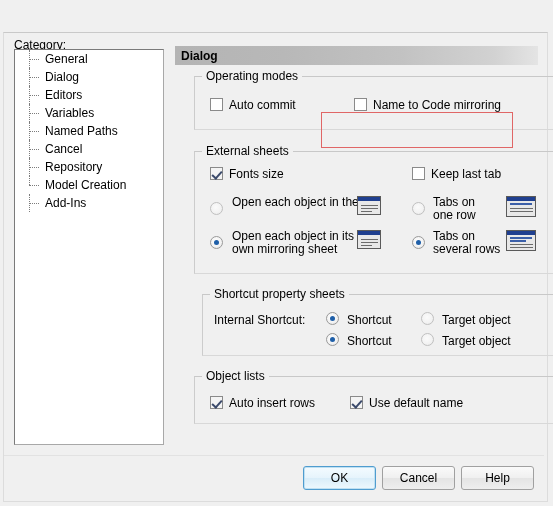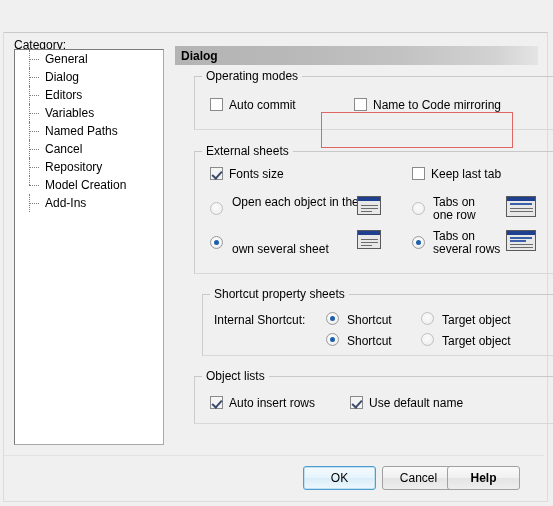--- a/index.html
+++ b/index.html
@@ -335,21 +335,21 @@
     line-height: 22px;
     color: #000000;
   }
   #btn-ok {
     left: 303px;
     border-color: #4f9ccf;
     box-shadow: 0 0 0 1px #bfe0f2 inset;
     background: linear-gradient(to bottom, #f4fbff 0%, #e6f4fc 48%, #d9edf9 52%, #eef8fd 100%);
   }
   #btn-cancel { left: 382px; }
-  #btn-help { left: 447px; font-weight: bold; }
+  #btn-help { left: 461px; }
 </style>
 </head>
 <body>
 
 <div id="window">
 
   <div id="titlebar">
     <div id="title-icon">
       <i class="bar-a"></i>
         <i class="bar-b"></i>
@@ -446,22 +446,22 @@
         </div>
         <div class="prev" style="left:163px; top:45px; width:24px; height:19px;">
           <i class="tb"></i>
           <i class="ln" style="left:3px; top:8px; width:17px;"></i>
           <i class="ln" style="left:3px; top:11px; width:17px;"></i>
           <i class="ln" style="left:3px; top:14px; width:11px;"></i>
         </div>
 
         <div class="rb sel" style="left:16px; top:85px;"></div>
         <div class="ctl" style="left:38px; top:79px; width:120px;">
-          <br>
-          <span>own several sheet</span>
+          <span>Open each object in its</span><br>
+          <span>own mirroring sheet</span>
         </div>
         <div class="prev shadow" style="left:163px; top:79px; width:24px; height:19px;">
           <i class="tb"></i>
           <i class="ln" style="left:3px; top:8px; width:17px;"></i>
           <i class="ln" style="left:3px; top:11px; width:17px;"></i>
           <i class="ln" style="left:3px; top:14px; width:11px;"></i>
         </div>
 
         <div class="rb dim" style="left:218px; top:51px;"></div>
         <div class="ctl" style="left:239px; top:45px;">

